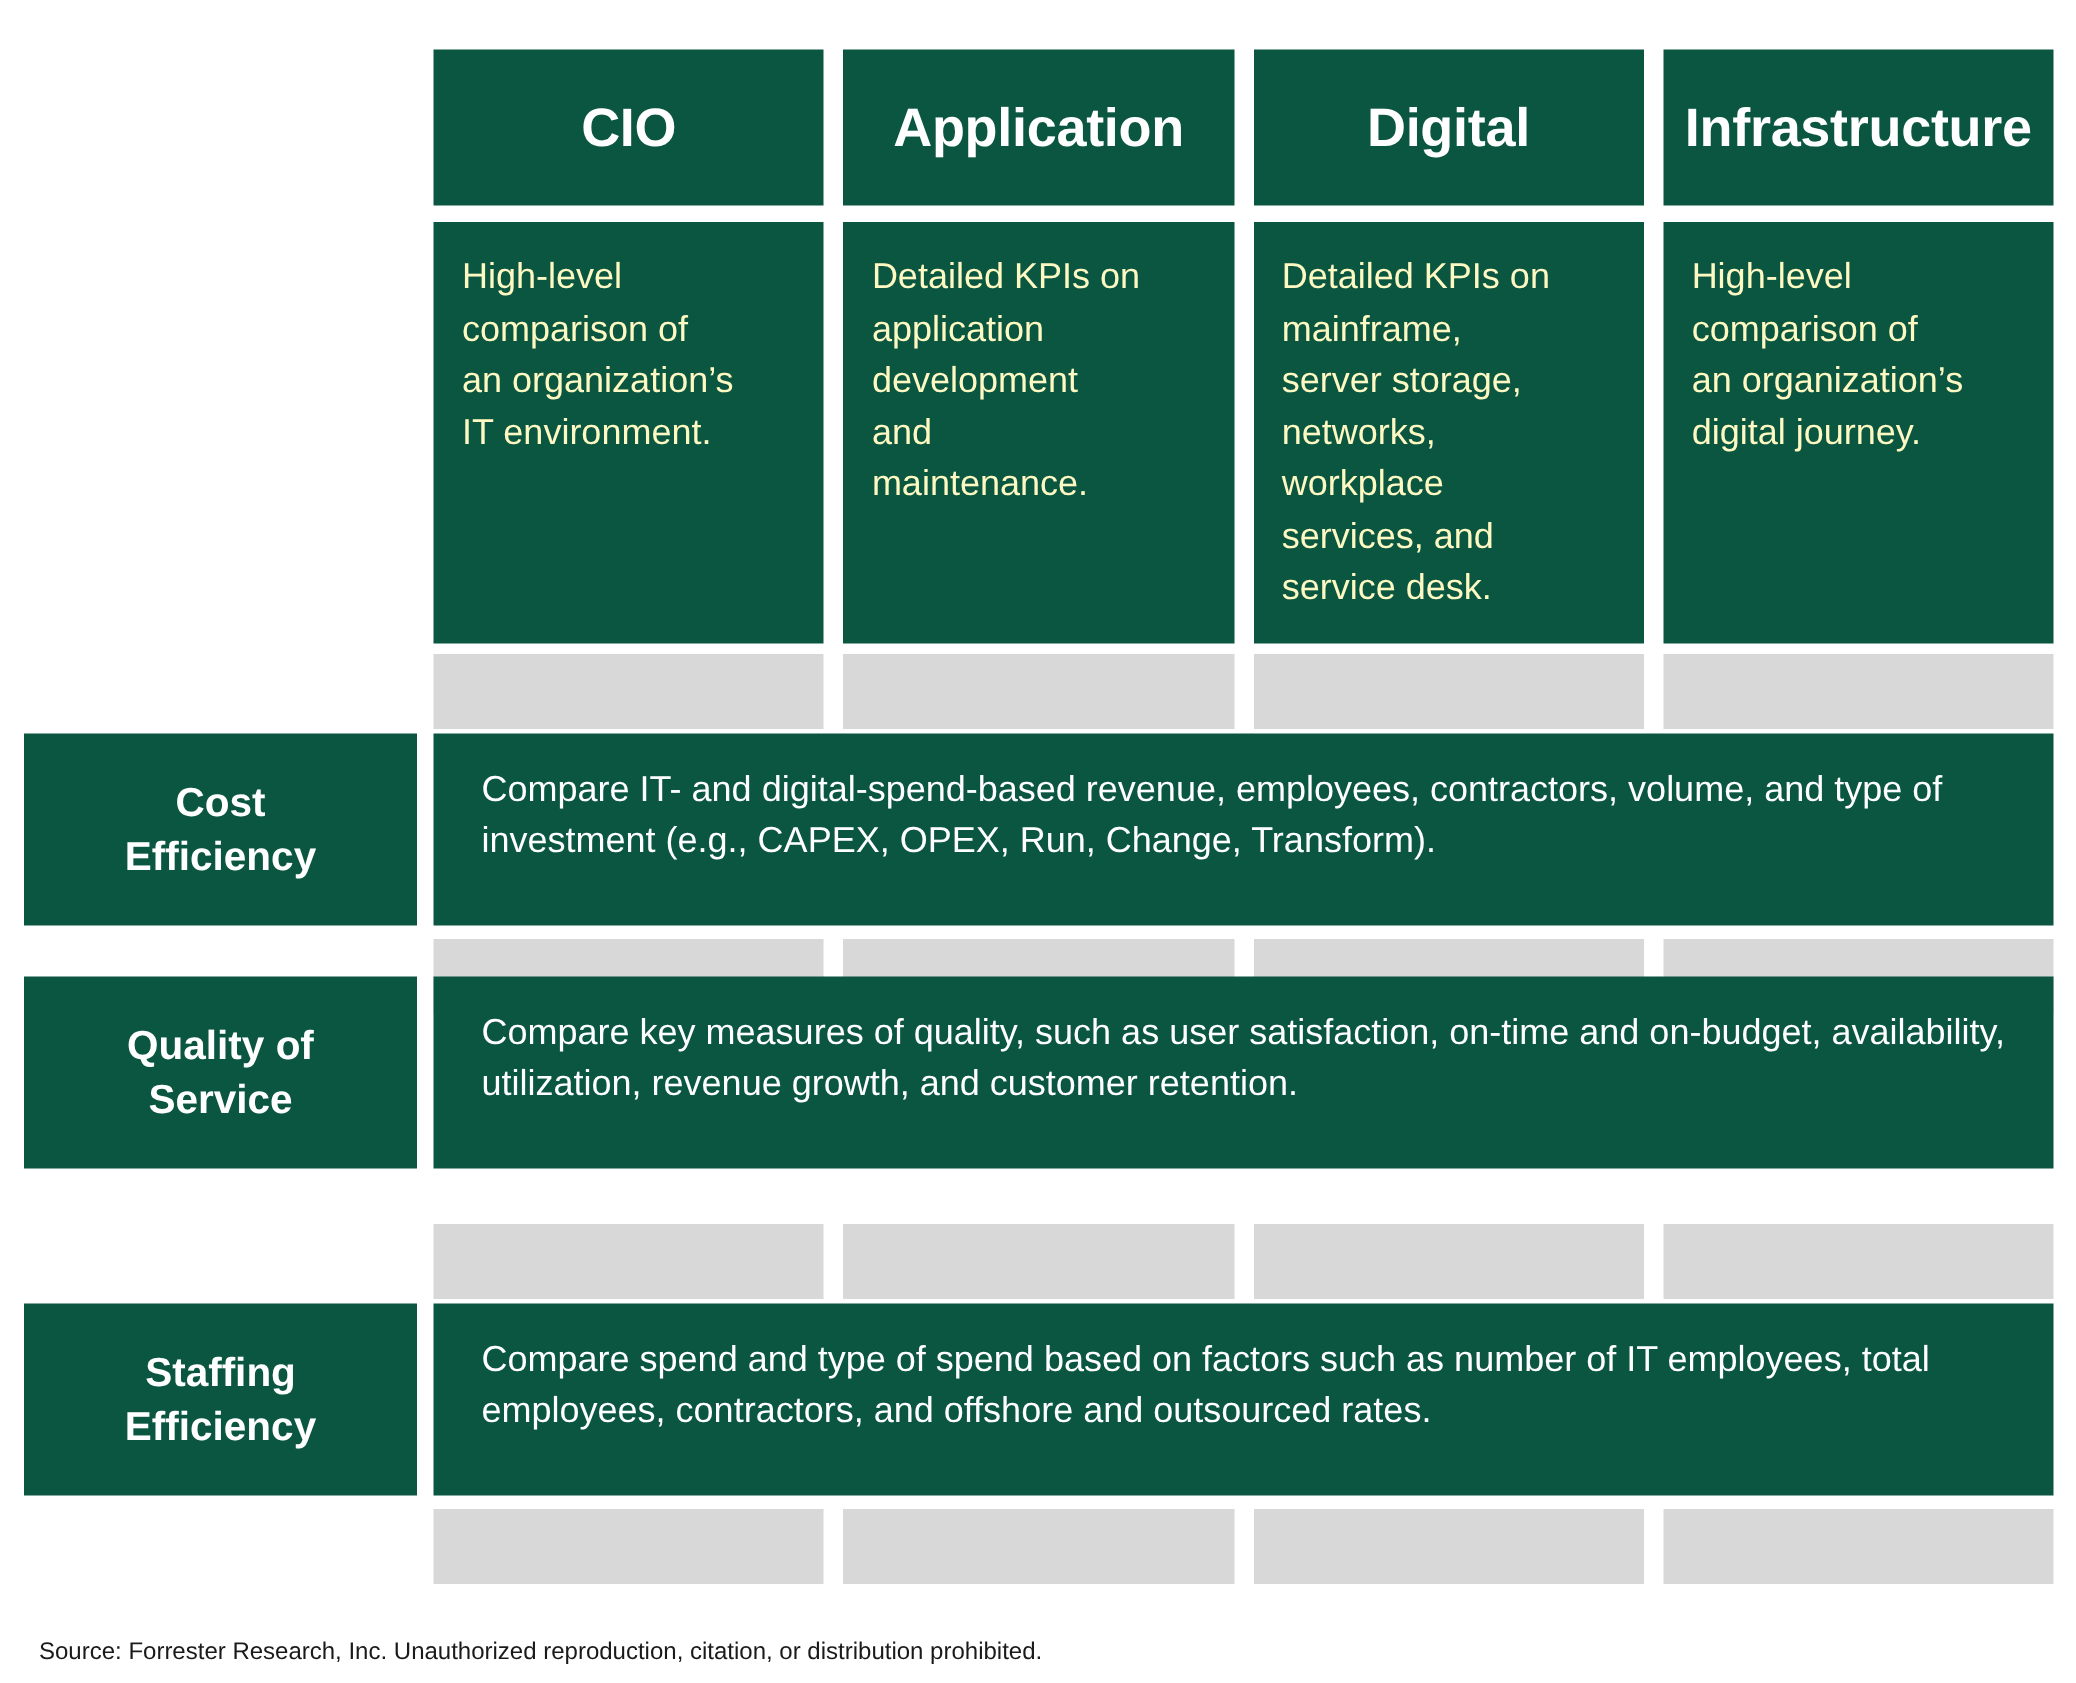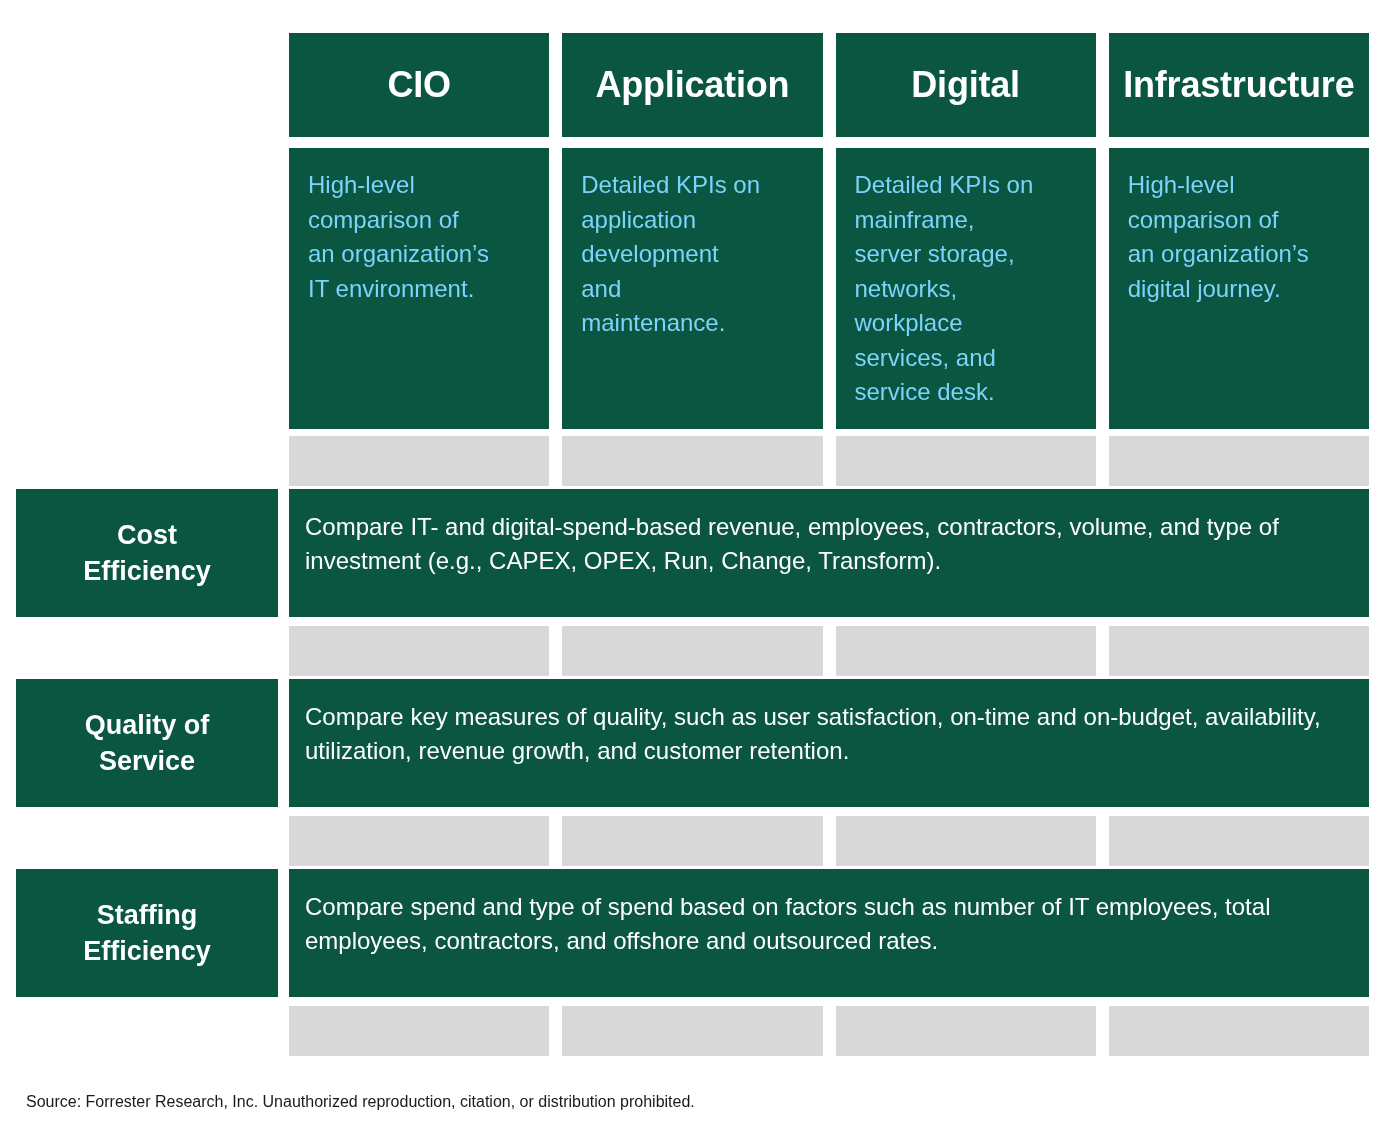--- a/index.html
+++ b/index.html
@@ -55,21 +55,21 @@
     align-items: center;
     justify-content: center;
     font-size: 36px;
     font-weight: bold;
     letter-spacing: -0.2px;
   }
 
   .col-desc-row { top: 148px; height: 281px; }
   .col-desc {
     background: #0a5640;
-    color: #7dd3fc;
+    color: #fef9c3;
     font-size: 24px;
     line-height: 34.5px;
     padding: 20px 19px 0 19px;
     box-sizing: border-box;
     white-space: pre-line;
   }
 
   .spacer-row { height: 50px; }
   .spacer-row.s1 { top: 436px; }
   .spacer-row.s2 { top: 626px; }
@@ -79,21 +79,21 @@
 
   
   .crit-row {
     position: absolute;
     left: 0;
     width: 1384px;
     height: 128px;
     display: block;
   }
   .crit-row.r1 { top: 489px; }
-  .crit-row.r2 { top: 679px; }
+  .crit-row.r2 { top: 651px; }
   .crit-row.r3 { top: 869px; }
 
   .crit-label {
     position: absolute;
     left: 16px;
     top: 0;
     width: 262px;
     height: 128px;
     background: #0a5640;
     color: #ffffff;
@@ -111,21 +111,21 @@
   .crit-band {
     position: absolute;
     left: 289px;
     top: 0;
     width: 1080px;
     height: 128px;
     background: #0a5640;
     color: #ffffff;
     font-size: 24px;
     line-height: 34px;
-    padding: 21px 22px 0 16px;
+    padding: 21px 22px 0 32px;
     box-sizing: border-box;
   }
 
   .source-note {
     position: absolute;
     left: 26px;
     top: 1089px;
     font-size: 16px;
     color: #1a1a1a;
     line-height: 26px;

